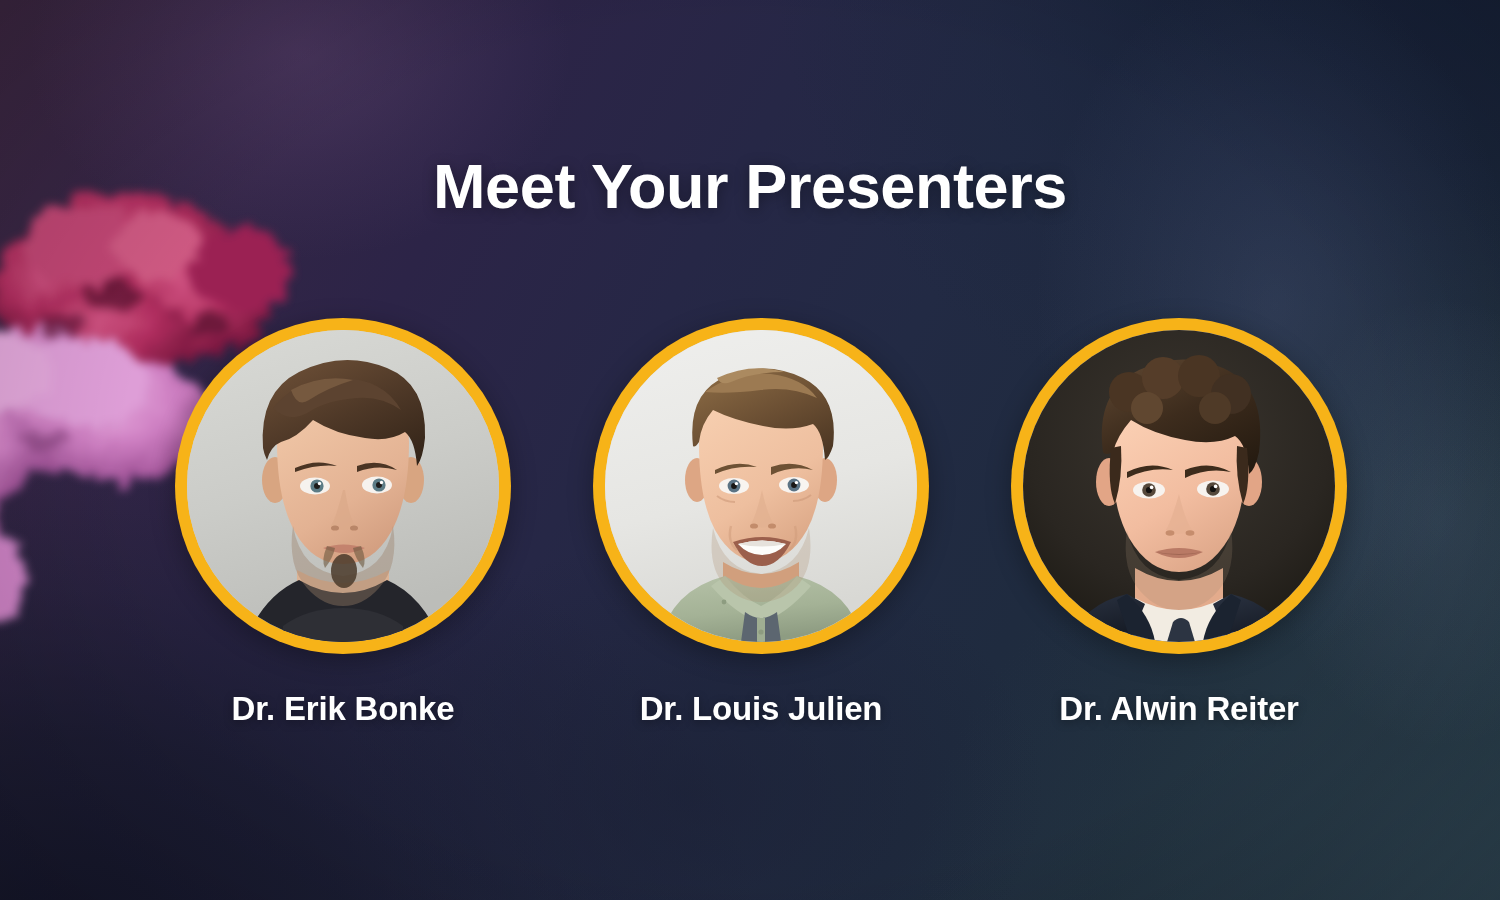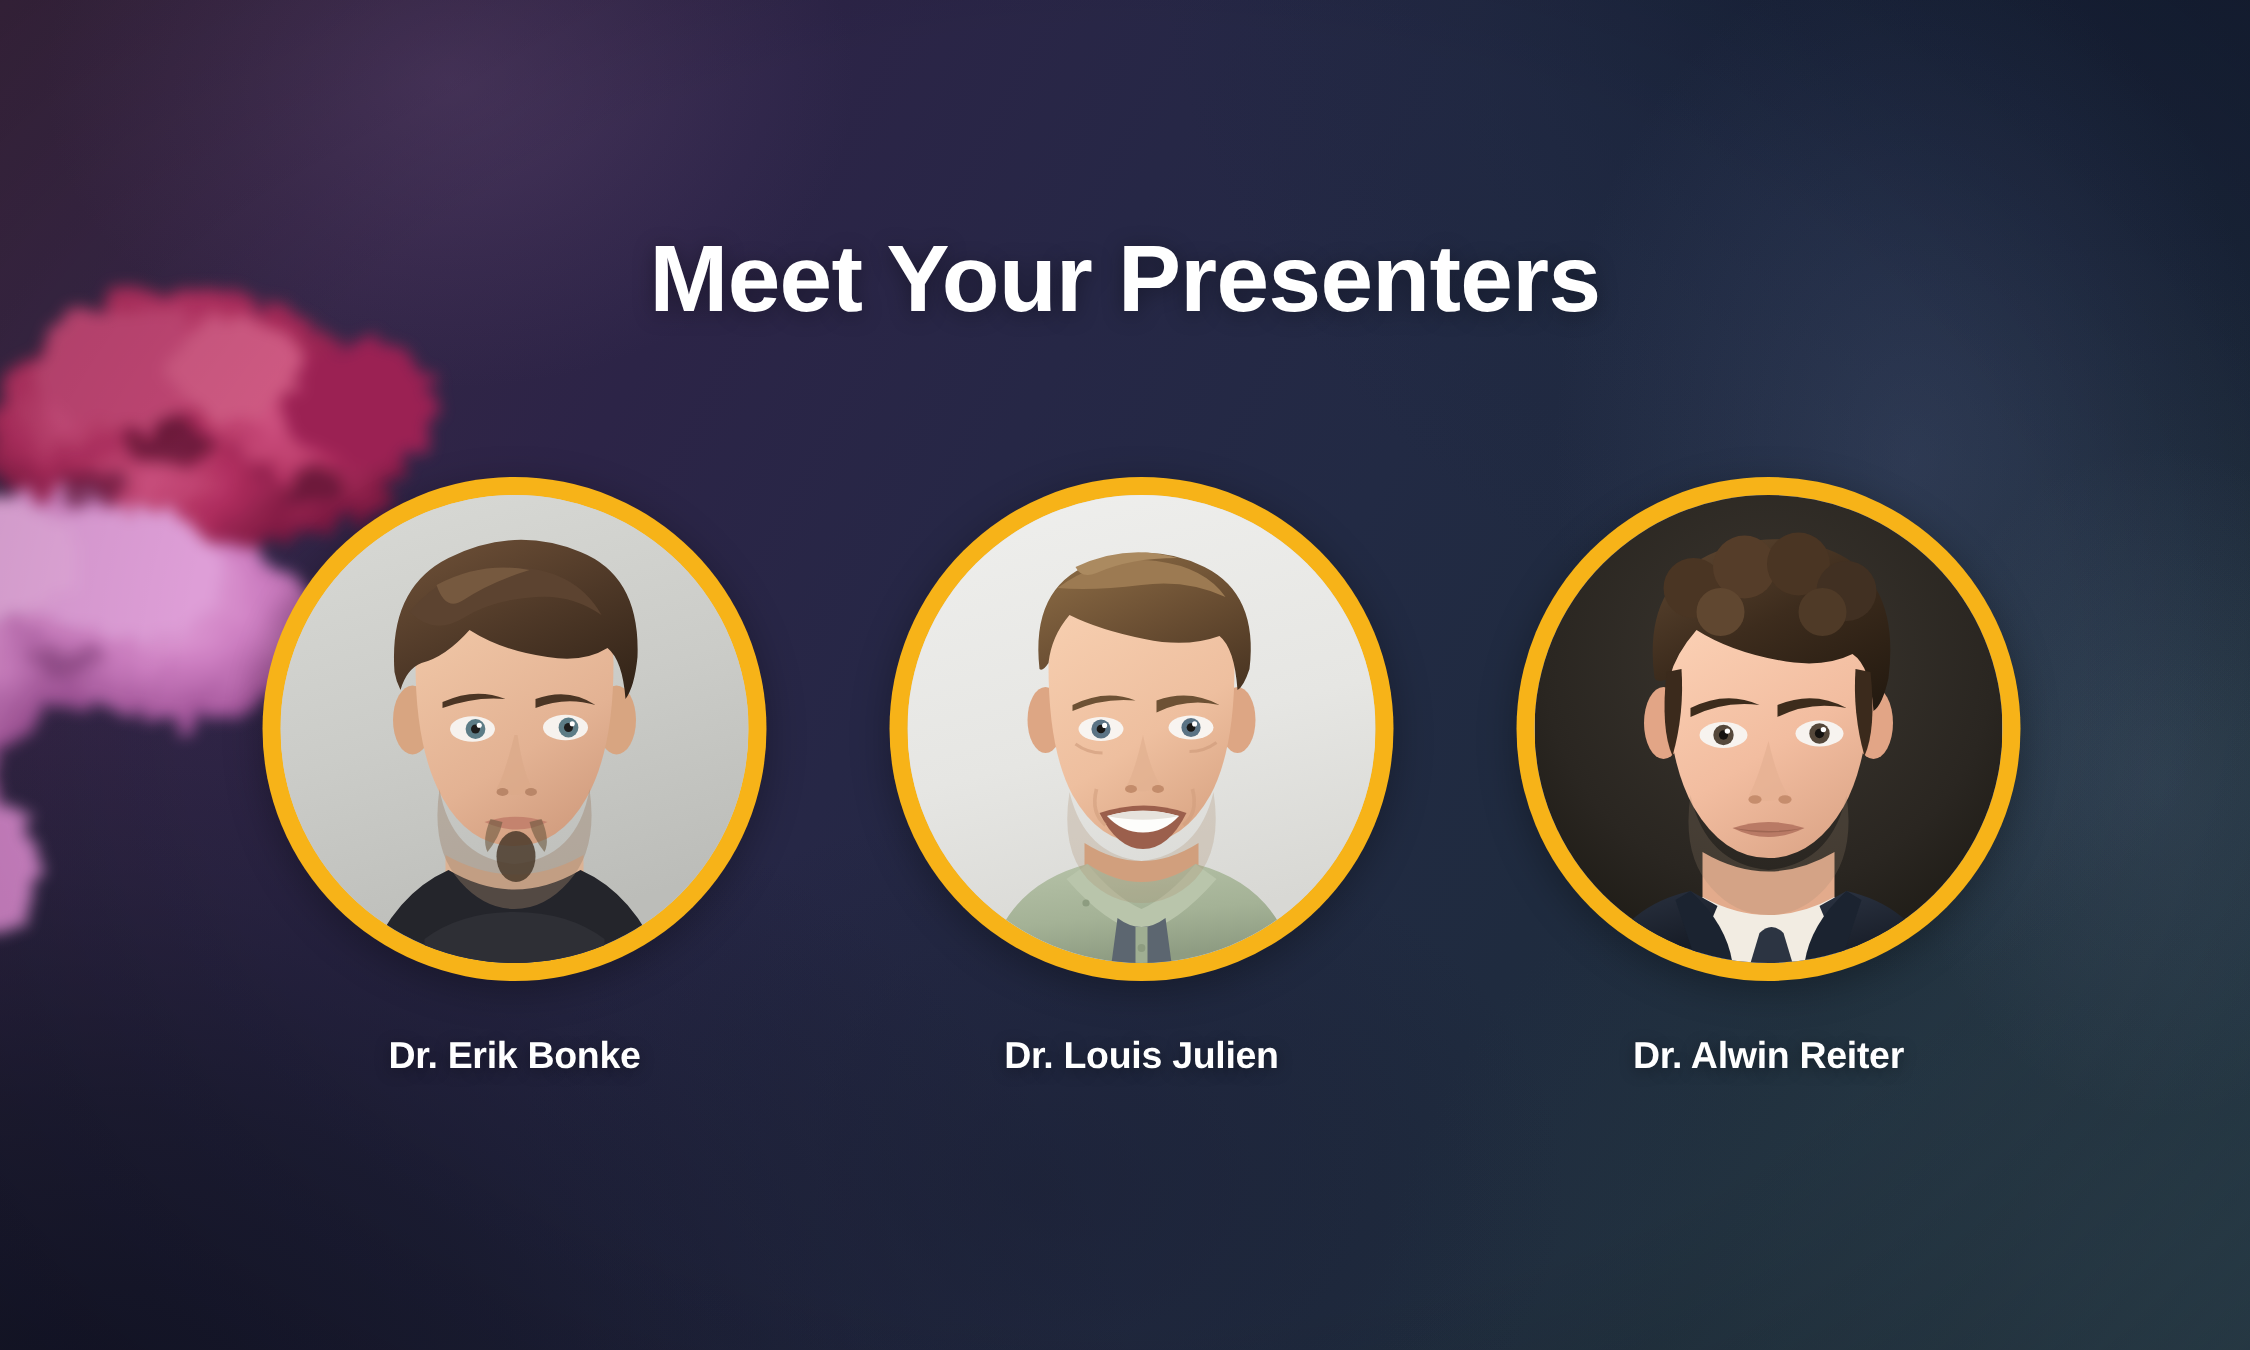--- a/index.html
+++ b/index.html
@@ -151,21 +151,21 @@
     border-radius: 50%;
     overflow: hidden;
     position: relative;
     background: #cfcfcb;
   }
   .avatar-clip svg { display: block; width: 100%; height: 100%; }
 
   .pname {
     margin-top: 36px;
     color: #ffffff;
-    font-size: 25px;
+    font-size: 33px;
     font-weight: bold;
     letter-spacing: -0.2px;
     white-space: nowrap;
     text-shadow: 0 2px 10px rgba(0,0,0,0.35);
   }
 </style>
 </head>
 <body>
 
 <div id="slide">

